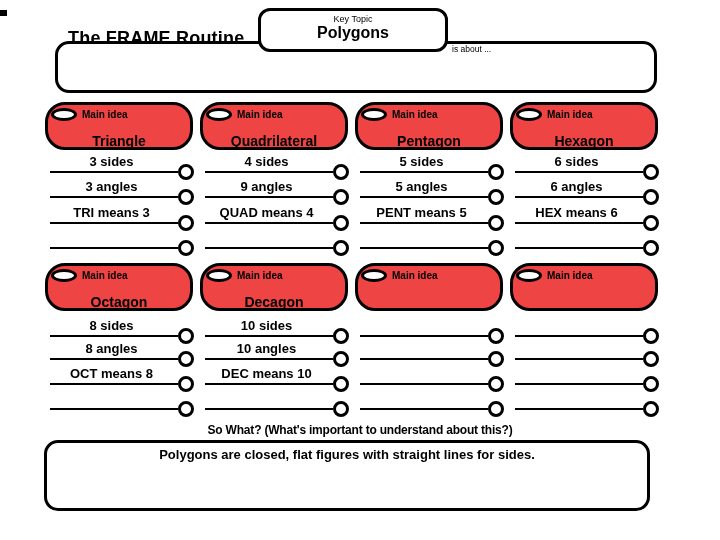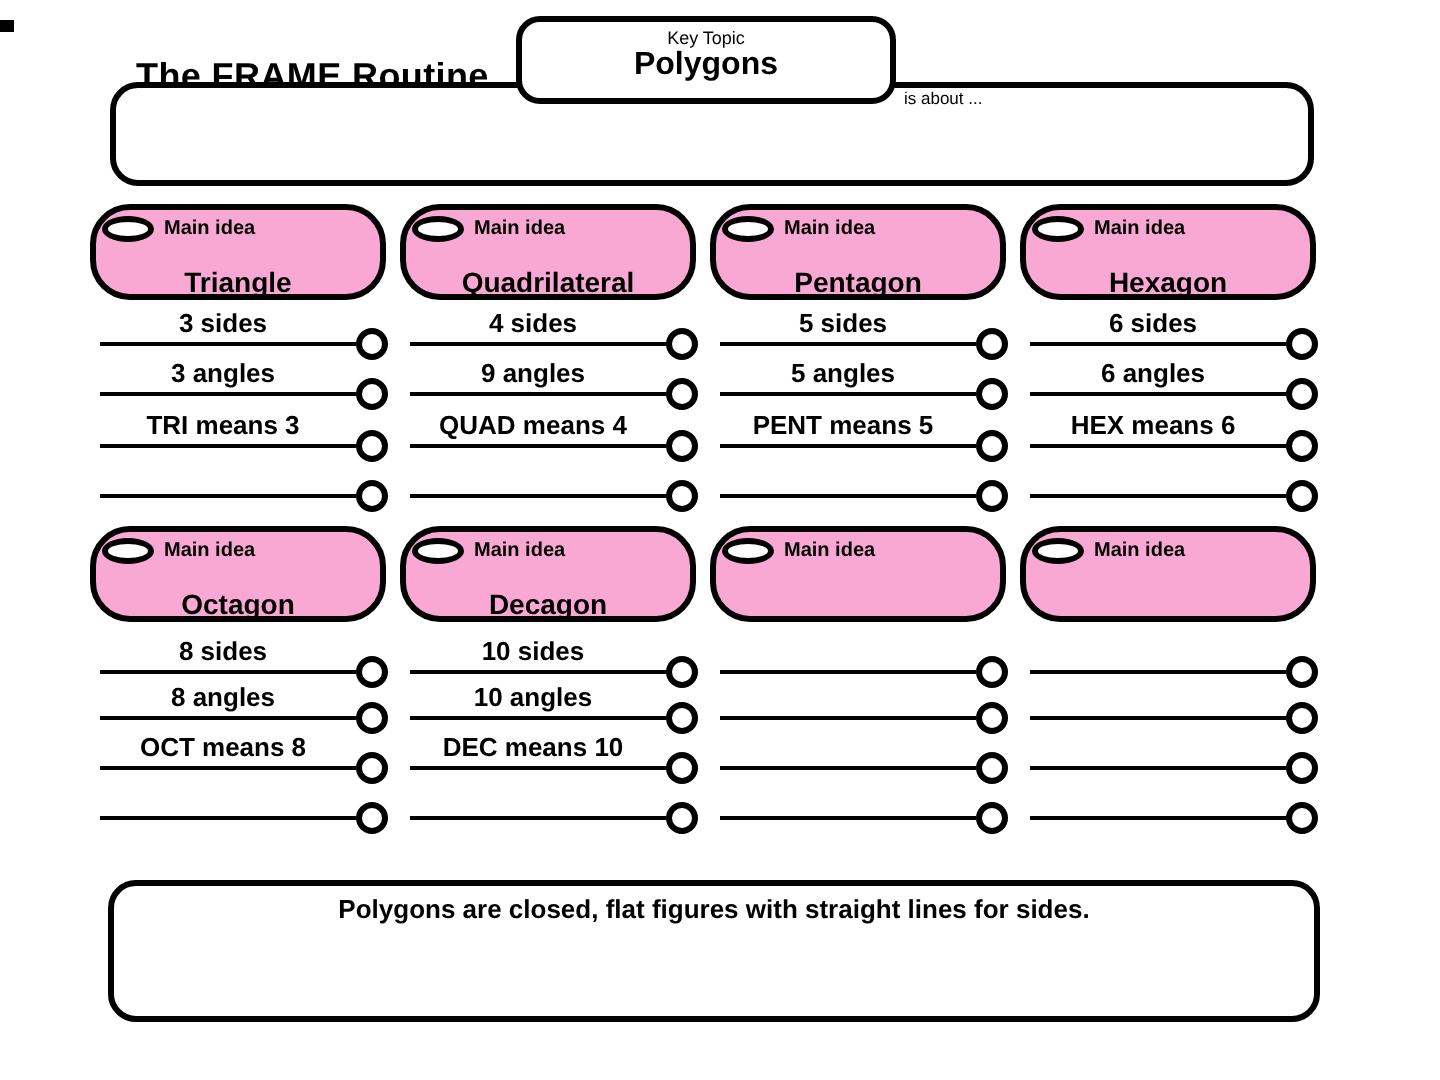--- a/index.html
+++ b/index.html
@@ -25,21 +25,21 @@
     box-sizing:border-box; z-index:1;
   }
   .isabout { position:absolute; left:452px; top:44px; font-size:8.5px; z-index:2; }
   .aboutvalue {
     position:absolute; left:55px; top:64px; width:602px; text-align:center;
     font-size:14px; font-weight:bold; z-index:2;
   }
 
   .mibox {
     position:absolute; width:148px; height:48px;
-    border:3px solid #000; border-radius:20px; background:#f9a8d4;
+    border:3px solid #000; border-radius:20px; background:#ef4444;
     box-sizing:border-box; z-index:2;
   }
   .r1 { top:102px; } .r2 { top:263px; }
   .c1 { left:45px; } .c2 { left:200px; } .c3 { left:355px; } .c4 { left:510px; }
   .mihead { display:flex; align-items:center; gap:5px; padding:3px 0 0 3px; }
   .oval { width:20px; height:7px; border:3px solid #000; border-radius:50%; background:#fff; display:inline-block; }
   .milabel { font-size:10px; font-weight:bold; }
   .micontent { text-align:center; font-size:14px; font-weight:bold; margin-top:12px; }
 
   .lrow { position:absolute; width:148px; height:0; }
@@ -53,21 +53,21 @@
   .lcircle {
     position:absolute; left:133px; top:-7px; width:10px; height:10px;
     border:3px solid #000; border-radius:50%; background:#fff;
   }
 
   .sowhat {
     position:absolute; left:0; top:423px; width:720px; text-align:center;
     font-size:12px; font-weight:bold; letter-spacing:-0.2px; z-index:2;
   }
   .bottombox {
-    position:absolute; left:54px; top:440px; width:606px; height:71px;
+    position:absolute; left:44px; top:440px; width:606px; height:71px;
     border:3px solid #000; border-radius:14px; background:#fff; box-sizing:border-box;
   }
   .bottomvalue { position:absolute; left:0; top:4px; width:100%; text-align:center; font-size:13px; font-weight:bold; }
 </style>
 </head>
 <body>
 
 <div class="sheet">
   <div class="edgemark"></div>
 
@@ -300,16 +300,17 @@
       <span class="ltext"></span>
       <span class="lline"></span>
       <span class="lcircle"></span>
     </div>
   <div class="lrow c4 y8">
       <span class="ltext"></span>
       <span class="lline"></span>
       <span class="lcircle"></span>
     </div>
 
+  <div class="sowhat">So What? (What's important to understand about this?)</div>
   <div class="bottombox">
     <div class="bottomvalue">Polygons are closed, flat figures with straight lines for sides.</div>
   </div>
 </div>
 
 </body></html>

